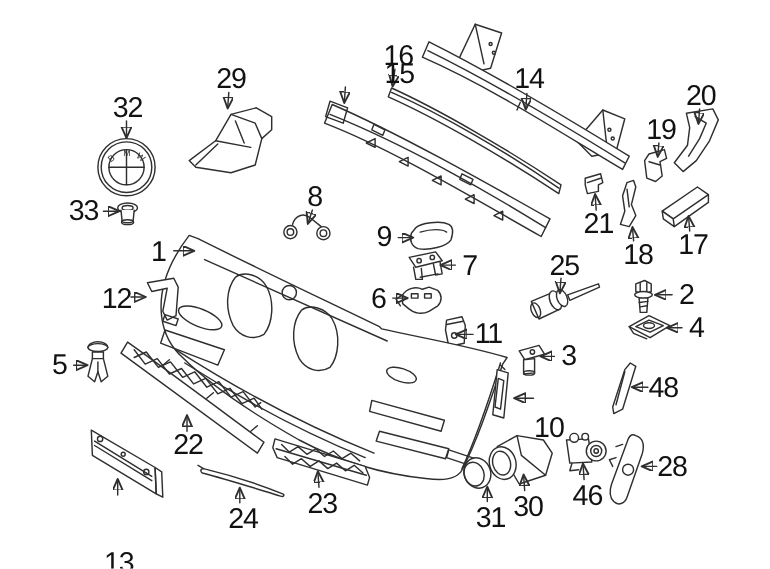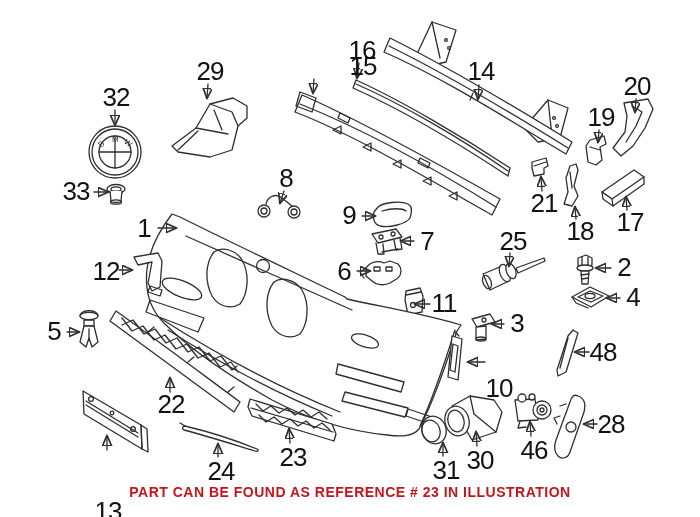--- a/index.html
+++ b/index.html
@@ -352,14 +352,13 @@
       <div class="part-num" style="left: 603px; top: 352px;">48</div>
       <div class="part-num" style="left: 534px; top: 450px;">46</div>
       <div class="part-num" style="left: 611px; top: 424px;">28</div>
       <div class="part-num" style="left: 210px; top: 71px;">29</div>
       <div class="part-num" style="left: 480px; top: 460px;">30</div>
       <div class="part-num" style="left: 446px; top: 470px;">31</div>
       <div class="part-num" style="left: 116px; top: 97px;">32</div>
       <div class="part-num" style="left: 76px; top: 191px;">33</div>
     </div>
 
-  <div class="note">PART CAN BE FOUND AS REFERENCE # 23 IN ILLUSTRATION</div>
 </div>
 
 </body></html>

